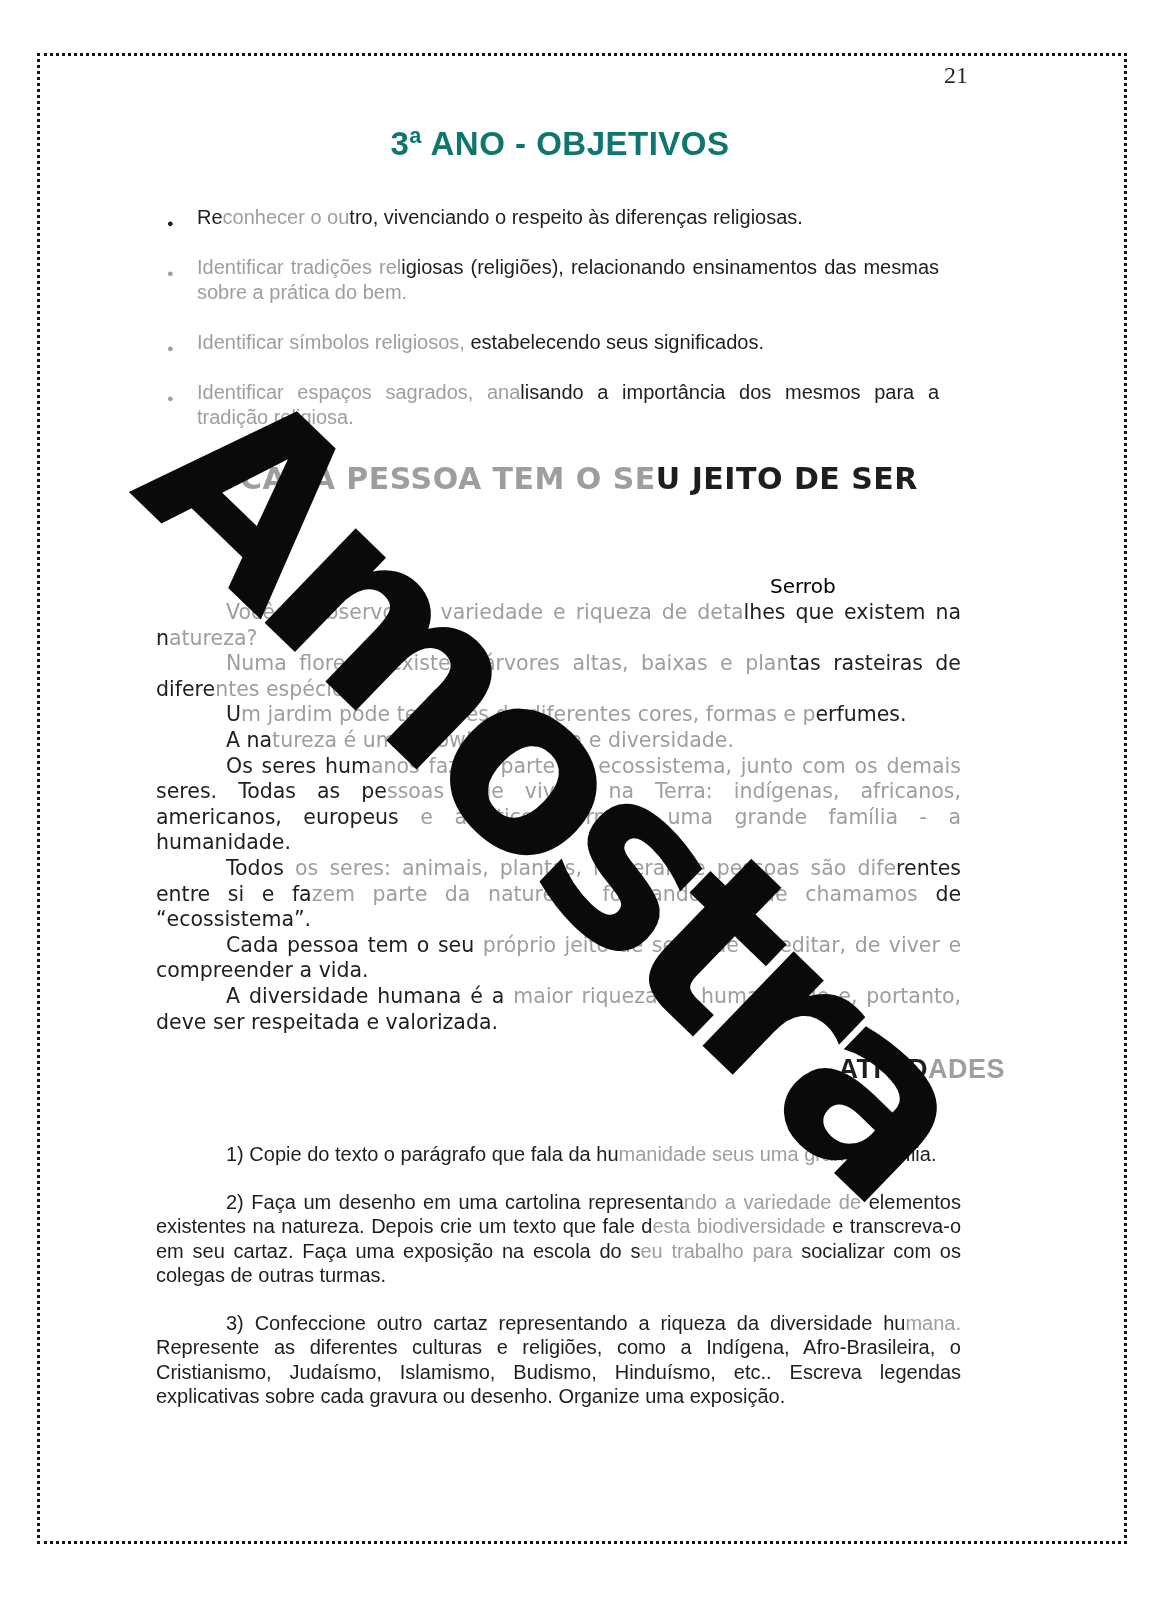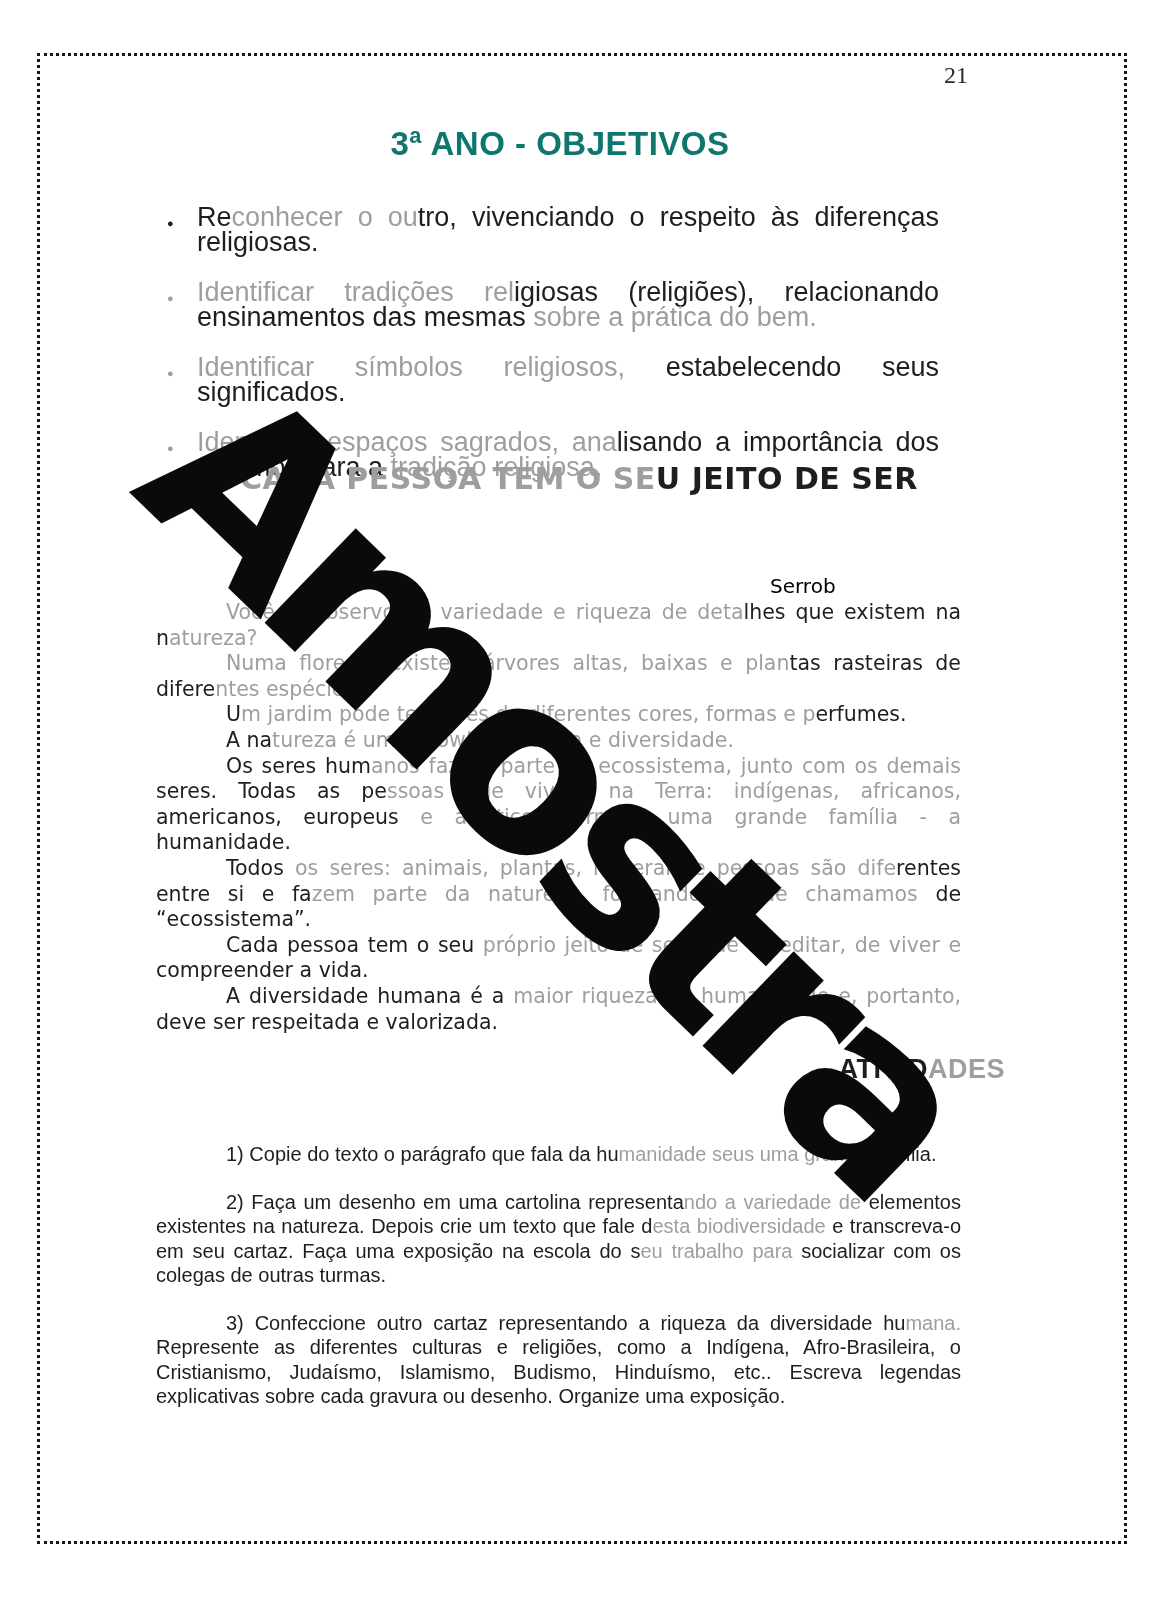--- a/index.html
+++ b/index.html
@@ -27,21 +27,21 @@
     font-weight:bold;font-size:33px;color:#0f766e;
     letter-spacing:0.5px;
   }
   .bullets{
     position:absolute;left:160px;top:205px;width:795px;
     margin:0;padding:0;list-style:none;
   }
   .bullets li{
     position:relative;padding-left:37px;margin:0 16px 25px 0;
     text-align:justify;
-    font-size:27px;line-height:25px;
+    font-size:20px;line-height:25px;
   }
   .bullets li::before{
     content:"●";
     position:absolute;left:7px;top:6px;
     font-size:11px;
   }
   .bullets li.m-b::before{color:#1c1c1c;}
   .bullets li.m-g::before{color:#9e9e9e;}
   .section-title{
     position:absolute;left:160px;top:458px;width:810px;

